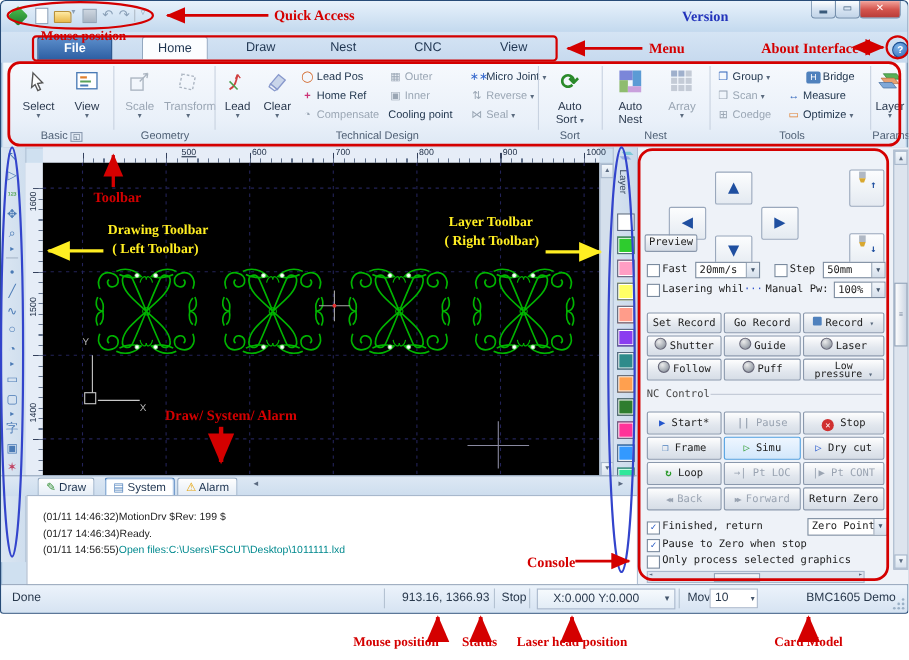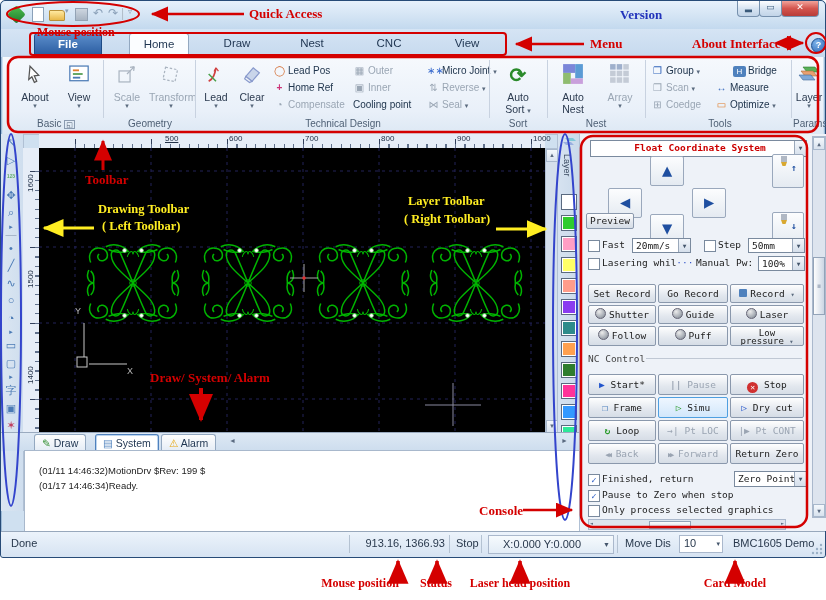--- a/index.html
+++ b/index.html
@@ -122,21 +122,21 @@
     <div class="ann ared asmall" style="left:36px;top:24px;z-index:30;">Mouse position</div>
 
     <div id="ribbon">
 
       <div class="rbtn" style="left:10px;width:44px;">
         <div class="ric">
           <svg width="20" height="24" viewBox="0 0 16 16">
               <path d="M4,1 L11,8.2 L7.4,8.7 L9.4,13 L7.5,13.9 L5.5,9.5 L3,11.6 Z" fill="#fdfdfd" stroke="#555" stroke-width="1"></path>
             </svg>
         </div>
-        <div class="rlb"><span>About</span><span class="dd">▾</span></div>
+        <div class="rlb"><span>Select</span><span class="dd">▾</span></div>
       </div>
       <div class="rbtn" style="left:56px;width:40px;">
         <div class="ric">
           <svg width="22" height="22" viewBox="0 0 18 18">
               <rect x="1.5" y="2.5" width="15" height="12" fill="#fff" stroke="#4a7ab5"></rect>
               <line x1="4" y1="6" x2="9" y2="6" stroke="#e08030" stroke-width="1.5"></line>
               <line x1="4" y1="9" x2="12" y2="9" stroke="#58a058" stroke-width="1.5"></line>
               <line x1="4" y1="12" x2="10" y2="12" stroke="#4a7ab5" stroke-width="1.5"></line>
             </svg>
         </div>
@@ -393,27 +393,25 @@
       <div class="dtab sel" style="left:94px;"><span style="color:#4f81bd;">▤</span> <span>System</span></div>
       <div class="dtab" style="left:160px;"><span style="color:#e6a817;">⚠</span> <span>Alarm</span></div>
       <span style="position:absolute;left:228px;top:4px;font-size:7px;color:#5a6a80;">◄</span>
       <span style="position:absolute;left:560px;top:4px;font-size:7px;color:#5a6a80;">►</span>
     </div>
 
     <div id="consolebox">
       <div style="height:12px;"></div>
       <div class="clog"><span>(01/11 14:46:32)</span><span>MotionDrv $Rev: 199 $</span></div>
       <div class="clog"><span>(01/17 14:46:34)</span><span>Ready.</span></div>
+      <div class="clog"><span>(01/11 14:56:55)</span><span class="lnk">Open files:C:\Users\FSCUT\Desktop\1011111.lxd</span></div>
     </div>
 
     <div id="rpanel">
 
-      <div class="combo" style="left:10px;top:6px;width:212px;height:15px;color:#cc0000;font-weight:bold;text-align:center;">
-        <span>Float Coordinate System</span><span class="ca">▼</span>
-      </div>
 
       <div class="jog" style="left:70px;top:22px;width:32px;height:28px;font-size:17px;line-height:26px;">▲</div>
       <div class="jog" style="left:28px;top:54px;width:32px;height:28px;font-size:17px;line-height:26px;">◀</div>
       <div class="jog" style="left:112px;top:54px;width:32px;height:28px;font-size:17px;line-height:26px;">▶</div>
       <div class="jog" style="left:70px;top:80px;width:32px;height:28px;font-size:17px;line-height:26px;">▼</div>
       <div class="jog" style="left:192px;top:20px;width:30px;height:32px;">
         <svg width="12" height="16" viewBox="0 0 12 16">
             <rect x="2" y="1" width="6" height="6" fill="#b0b8c4"></rect>
             <polygon points="2,7 8,7 6.5,11 3.5,11" fill="#d8a830"></polygon>
           </svg><span style="color:#1f4fa0;font-weight:bold;">↑</span>
@@ -490,21 +488,21 @@
       <span class="abs" style="left:358px;top:5px;width:86px;text-align:right;">913.16, 1366.93</span>
       <div class="ssep" style="left:448px;"></div>
       <span class="abs" style="left:455px;top:5px;">Stop</span>
       <div class="ssep" style="left:480px;"></div>
       <div class="abs" style="left:487px;top:3px;width:124px;height:17px;border:1px solid #aab8cc;background:linear-gradient(#f6fafd,#e2ecf6);">
         <span style="position:absolute;left:14px;top:2px;">X:0.000 Y:0.000</span>
         <span style="position:absolute;right:3px;top:5px;font-size:7px;color:#44566c;">▼</span>
       </div>
       <div class="ssep" style="left:616px;"></div>
       <span class="abs" style="left:624px;top:5px;">Move Dis</span>
-      <div class="abs" style="left:678px;top:3px;width:42px;height:16px;background:#fff;border:1px solid #aab8cc;text-align:center;">
+      <div class="abs" style="left:644px;top:3px;width:42px;height:16px;background:#fff;border:1px solid #aab8cc;text-align:center;">
         <span style="position:absolute;left:4px;top:1px;">10</span>
         <span style="position:absolute;right:2px;top:4px;font-size:7px;color:#44566c;">▾</span>
       </div>
       <span class="abs" style="left:732px;top:5px;">BMC1605 Demo</span>
       <svg class="abs" style="right:2px;bottom:2px;" width="12" height="12">
           <g fill="#9ab0c6">
             <circle cx="10" cy="2" r="1.2"></circle>
             <circle cx="10" cy="6" r="1.2"></circle>
             <circle cx="10" cy="10" r="1.2"></circle>
             <circle cx="6" cy="6" r="1.2"></circle>

